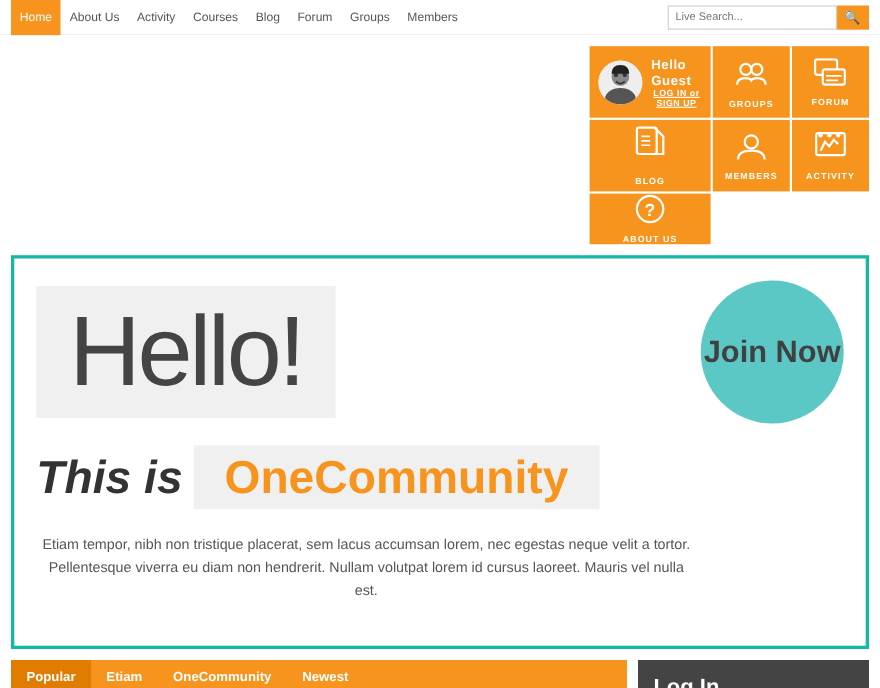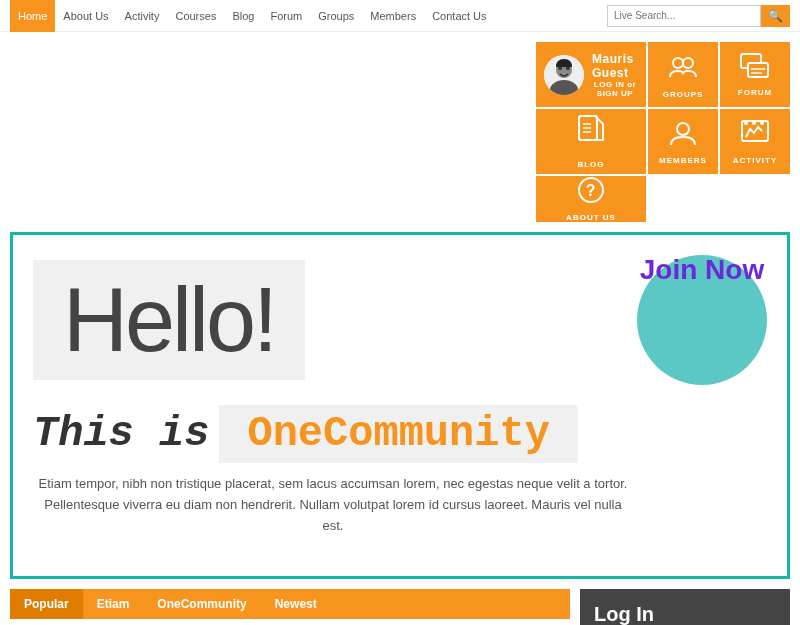--- a/index.html
+++ b/index.html
@@ -133,20 +133,21 @@
       align-items: flex-start;
     }
     .hello-name {
       font-size: 12px;
       font-weight: bold;
       color: #fff;
     }
     .hello-sub {
       font-size: 8px;
       color: #fff;
+      text-decoration: underline;
       cursor: pointer;
     }
     .panel-icon {
       font-size: 22px;
       margin-bottom: 3px;
     }
     .panel-label {
       font-size: 8px;
       letter-spacing: 1px;
       font-weight: bold;
@@ -175,38 +176,38 @@
       color: #444;
       line-height: 1;
       letter-spacing: -3px;
     }
     .join-circle {
       width: 130px;
       height: 130px;
       background: #5bc8c5;
       border-radius: 50%;
       display: flex;
+      align-items: center;
       justify-content: center;
-      color: #6d28d9;
+      color: #404040;
       font-size: 28px;
       font-weight: bold;
       text-align: center;
       line-height: 1.1;
       cursor: pointer;
       flex-shrink: 0;
     }
 
     
     .tagline-section {
       display: flex;
       align-items: center;
       gap: 10px;
-      margin-bottom: 11px;
+      margin-bottom: 22px;
       flex-wrap: wrap;
-      font-family: Liberation Mono, monospace;
     }
     .tagline-this {
       font-size: 42px;
       font-weight: 900;
       font-style: italic;
       color: #333;
     }
     .tagline-name-wrap {
       background: #f0f0f0;
       padding: 5px 28px;
@@ -283,21 +284,20 @@
 
 <div id="top-nav">
   <div class="nav-item active">Home</div>
   <div class="nav-item">About Us</div>
   <div class="nav-item">Activity</div>
   <div class="nav-item">Courses</div>
   <div class="nav-item">Blog</div>
   <div class="nav-item">Forum</div>
   <div class="nav-item">Groups</div>
   <div class="nav-item">Members</div>
-  <div class="nav-item">Contact Us</div>
   <div class="search-bar">
     <input type="text" placeholder="Live Search..." style="">
     <button>🔍</button>
   </div>
 </div>
 
 <div id="header">
 
   <div class="user-panel">
 
@@ -309,21 +309,21 @@
           <ellipse cx="20" cy="35" rx="14" ry="10" fill="#555"></ellipse>
 
           <circle cx="16" cy="13" r="2" fill="#333"></circle>
           <circle cx="24" cy="13" r="2" fill="#333"></circle>
           <path d="M16 19 Q20 23 24 19" stroke="#333" stroke-width="1.5" fill="none"></path>
 
           <path d="M12 12 Q12 4 20 4 Q28 4 28 12" fill="#222"></path>
         </svg>
       </div>
       <div class="hello-text-area">
-        <div class="hello-name">Mauris</div>
+        <div class="hello-name">Hello</div>
         <div class="hello-name">Guest</div>
         <div class="hello-sub">LOG IN or SIGN UP</div>
       </div>
     </div>
 
     <div class="panel-cell">
       <div class="panel-icon">
         <svg width="30" height="30" viewBox="0 0 30 30" fill="none">
           <circle cx="10" cy="12" r="5" stroke="white" stroke-width="2"></circle>
           <circle cx="20" cy="12" r="5" stroke="white" stroke-width="2"></circle>

